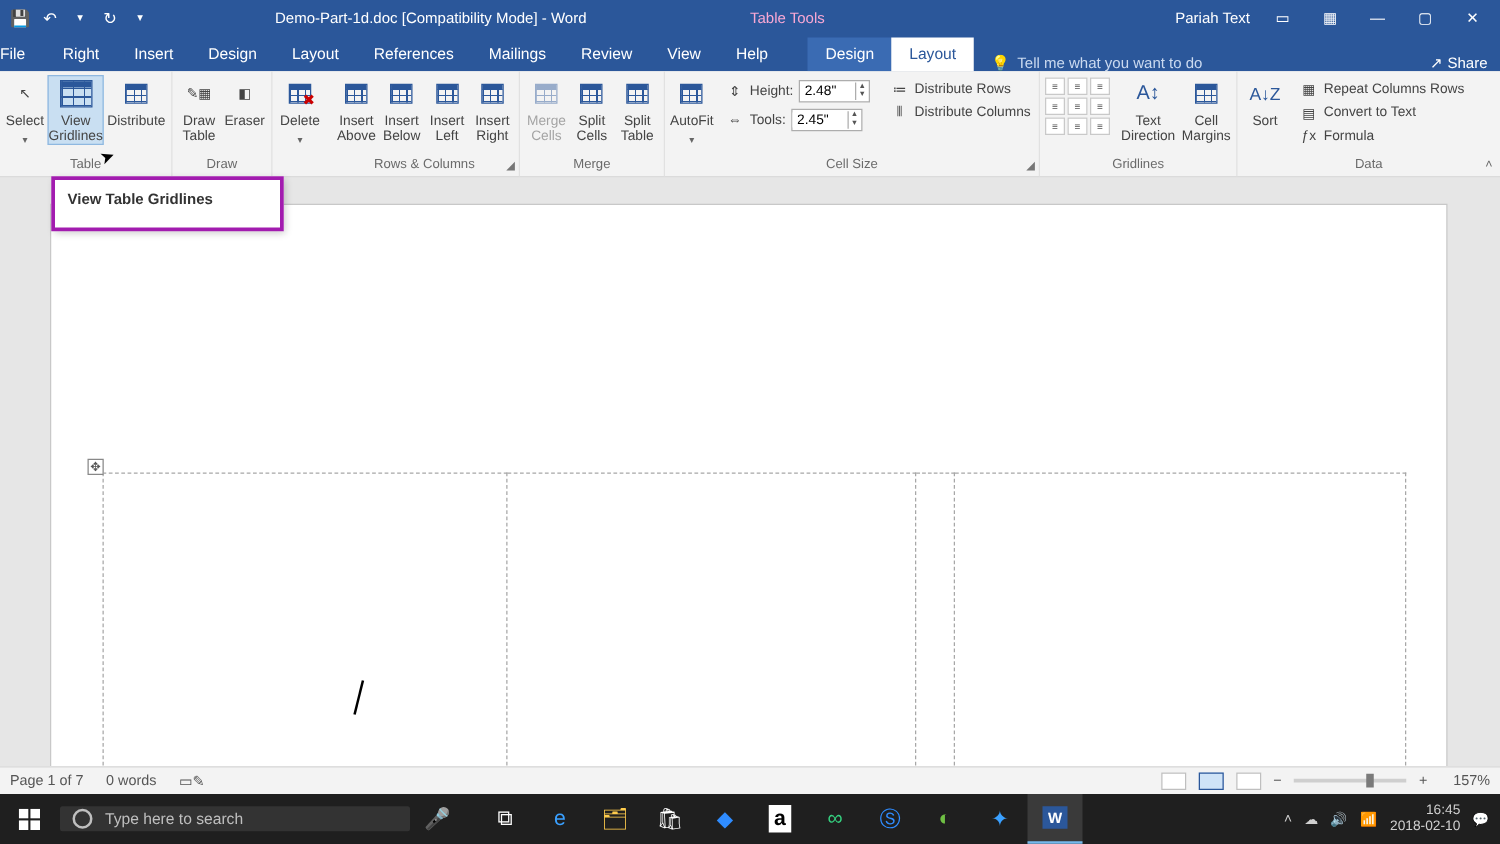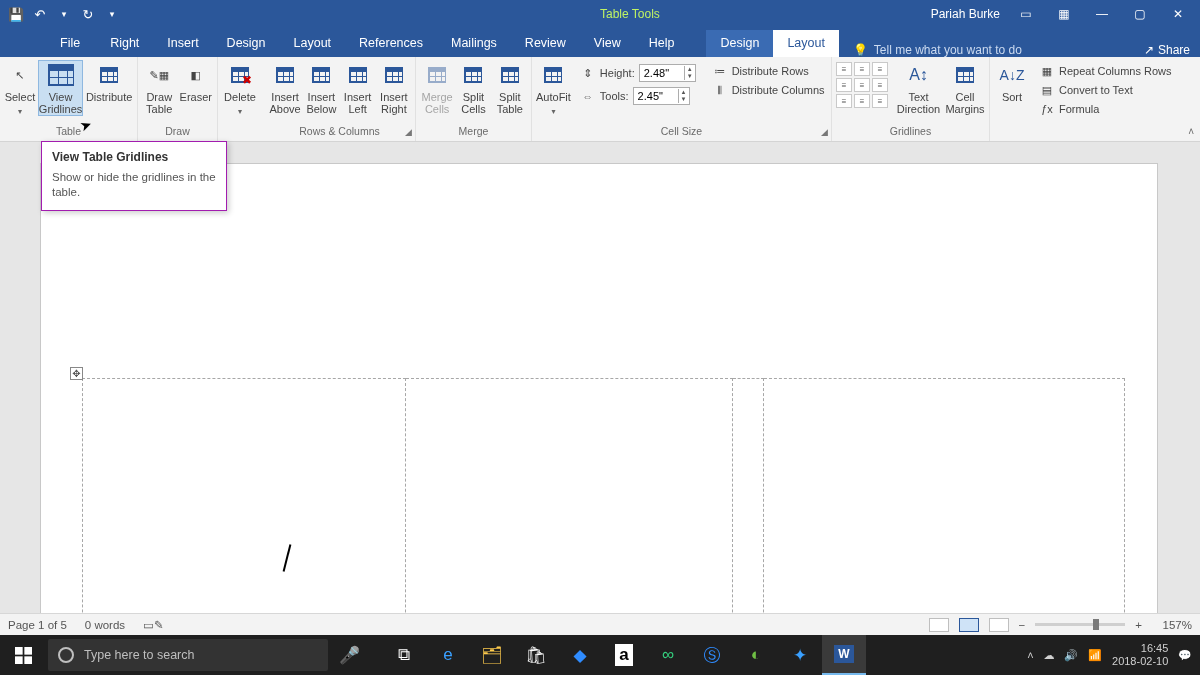--- a/index.html
+++ b/index.html
@@ -3,29 +3,29 @@
 <meta charset="utf-8">
 <style>
 * { margin: 0; padding: 0; box-sizing: border-box; font-family: "Segoe UI", Tahoma, sans-serif; }
 html, body { width: 1200px; height: 675px; overflow: hidden; background: #e6e6e6; }
 
 
 .titlebar { height: 28px; background: #2b579a; display: flex; align-items: center; color: #fff; font-size: 12px; position: relative; }
 .qat { display: flex; align-items: center; gap: 8px; padding-left: 8px; }
 .qat .qicon { width: 16px; height: 16px; display: flex; align-items: center; justify-content: center; font-size: 13px; color: #fff; }
 .title-center { position: absolute; left: 220px; }
-.title-tools { position: absolute; left: 600px; color: #bef264; }
+.title-tools { position: absolute; left: 600px; color: #f9a8d4; }
 .title-right { margin-left: auto; display: flex; align-items: center; gap: 6px; padding-right: 6px; }
 .title-right .user { font-size: 12px; padding-right: 4px; }
 .winbtn { width: 32px; height: 22px; display: flex; align-items: center; justify-content: center; font-size: 12px; }
 
 
 .tabs { height: 29px; background: #2b579a; display: flex; align-items: flex-end; color: #fff; font-size: 12.5px; position: relative; }
 .tab { padding: 6px 14px 7px; cursor: default; }
-.tab.file { padding-left: 12px; padding-right: 16px; margin-left: 48px; }
+.tab.file { padding-left: 0; padding-right: 16px; }
 .tab.active { background: #fff; color: #2b579a; }
 .tab.contextual { background: #3a6bb3; }
 .tellme { display: flex; align-items: center; gap: 6px; color: #cbdaf0; padding-left: 14px; font-size: 12px; }
 .tellme .bulb { font-size: 12px; }
 .sharebox { margin-left: auto; margin-right: 10px; color: #fff; font-size: 12px; display: flex; align-items: center; gap: 4px; }
 
 
 .ribbon { height: 85px; background: #f3f3f3; border-bottom: 1px solid #d4d4d4; display: flex; font-size: 11px; color: #444; position: relative; }
 .group { display: flex; flex-direction: column; border-right: 1px solid #e1e1e1; padding-bottom: 2px; }
 .group-body { flex: 1; display: flex; align-items: flex-start; padding: 3px 4px 0; gap: 2px; }
@@ -56,21 +56,21 @@
   repeating-linear-gradient(90deg,#2b579a 0 1px,transparent 1px 9px),
   repeating-linear-gradient(0deg,#2b579a 0 1px,transparent 1px 7px);
   border:1px solid #2b579a; }
 .tablesmall { width:18px; height:16px; border:1px solid #2b579a;
   background:
    linear-gradient(#2b579a,#2b579a) top/100% 4px no-repeat,
    repeating-linear-gradient(90deg,#2b579a 0 1px,transparent 1px 6px),
    repeating-linear-gradient(0deg,#2b579a 0 1px,transparent 1px 5px); }
 
 
-.tooltip { position: absolute; left: 41px; top: 141px; width: 186px; background: #fff; border: 1px solid #a21caf; box-shadow: 2px 2px 6px rgba(0,0,0,.2); padding: 8px 10px 10px; z-index: 50; }
+.tooltip { position: absolute; left: 41px; top: 141px; width: 186px; background: #fff; border: 3px solid #a21caf; box-shadow: 2px 2px 6px rgba(0,0,0,.2); padding: 8px 10px 10px; z-index: 50; }
 .tooltip .tt-title { font-weight: 600; font-size: 12px; color: #333; margin-bottom: 6px; }
 .tooltip .tt-body { font-size: 11.5px; color: #555; line-height: 15px; }
 .cursor-arrow { position:absolute; left:80px; top:117px; font-size:14px; color:#000; z-index:60; transform:rotate(-20deg); }
 
 
 .docarea { position: relative; background: #e6e6e6; height: 471px; }
 .page { position: absolute; left: 41px; top: 22px; width: 1116px; height: 449px; background: #fff; box-shadow: 0 0 0 1px #c8c8c8; }
 .tblmove { position:absolute; left:70px; top:225px; width:13px; height:13px; border:1px solid #888; background:#fff; display:flex; align-items:center; justify-content:center; font-size:10px; color:#555; z-index:5;}
 .tblgridlines { position:absolute; left:82px; top:236px; width:1043px; }
 .tblrow { display:flex; }
@@ -84,42 +84,43 @@
 .statusbar .right { margin-left:auto; display:flex; align-items:center; gap:10px; }
 .viewbtn { width:20px; height:14px; border:1px solid #bfbfbf; background:#fff; display:inline-block; }
 .viewbtn.active{ background:#cfe3f7; border-color:#2b579a;}
 .zoomslider { width:90px; height:3px; background:#cfcfcf; position:relative; }
 .zoomslider::after{content:"";position:absolute; left:58px; top:-4px; width:6px; height:11px; background:#7a7a7a;}
 .zoomval { width:40px; text-align:right; }
 
 
 .taskbar { position:fixed; left:0; right:0; bottom:0; height:40px; background:#1f1f1f; display:flex; align-items:center; color:#fff; font-size:12.5px; }
 .taskbar .start { width:46px; height:40px; display:flex; align-items:center; justify-content:center; }
-.taskbar .search { display:flex; align-items:center; background:#333; height:32px; margin:4px 0 4px 2px; border-radius:2px; width:280px; padding:0 10px; gap:10px; color:#bfbfbf; }
+.taskbar .search { display:flex; align-items:center; background:#333; height:20px; margin:4px 0 4px 2px; border-radius:2px; width:280px; padding:0 10px; gap:10px; color:#bfbfbf; }
 .taskbar .search .circ{ width:16px;height:16px;border:2px solid #bfbfbf;border-radius:50%; }
 .taskbar .icons { display:flex; align-items:center; height:40px; margin-left:10px; gap: 0; }
 .taskbar .tbicon { width:44px; height:40px; display:flex; align-items:center; justify-content:center; font-size:17px; }
 .taskbar .tbicon.active { background:#3a3a3a; border-bottom:2px solid #76b9ed; }
 .taskbar .tray { margin-left:auto; display:flex; align-items:center; gap:10px; padding-right:8px; color:#d0d0d0; font-size:11px; }
 .taskbar .clock { text-align:right; line-height:13px; }
 </style>
 </head>
 <body>
 
 <div class="titlebar">
   <div class="qat">
     <span class="qicon">💾</span>
     <span class="qicon">↶</span>
     <span class="qicon" style="font-size:9px">▾</span>
     <span class="qicon">↻</span>
     <span class="qicon" style="font-size:9px">▾</span>
   </div>
+  <div class="title-center">Demo-Part-1d.doc  [Compatibility Mode]  -  Word</div>
   <div class="title-tools">Table Tools</div>
   <div class="title-right">
-    <span class="user">Pariah Burke</span>
+    <span class="user">Pariah Text</span>
     <span class="winbtn">▭</span>
     <span class="winbtn">▦</span>
     <span class="winbtn">—</span>
     <span class="winbtn">▢</span>
     <span class="winbtn">✕</span>
   </div>
 </div>
 
 <div class="tabs">
   <div class="tab file">File</div>
@@ -352,48 +353,48 @@
         <div class="smallrow">
           <span class="ic">▤</span>
           <span>Convert to Text</span>
         </div>
         <div class="smallrow">
           <span class="ic">ƒx</span>
           <span>Formula</span>
         </div>
       </div>
     </div>
+    <div class="group-label">Data</div>
   </div>
 
   <span class="collapse-caret">˄</span>
 </div>
 
 <div class="tooltip">
   <div class="tt-title">View Table Gridlines</div>
-  <div class="tt-body">Show or hide the gridlines in the table.</div>
 </div>
 <div class="cursor-arrow">➤</div>
 
 <div class="docarea">
   <div class="page">
     <div class="insert-caret"></div>
   </div>
   <div class="tblmove">✥</div>
   <div class="tblgridlines">
     <div class="tblrow" id="tbl-row">
         <div class="tblcell" style="width: 324px;"></div>
         <div class="tblcell" style="width: 327px;"></div>
         <div class="tblcell" style="width: 31px;"></div>
         <div class="tblcell" style="width: 361px;"></div>
       </div>
   </div>
 </div>
 
 <div class="statusbar">
-  <span class="sp">Page 1 of 5</span>
+  <span class="sp">Page 1 of 7</span>
   <span class="sp">0 words</span>
   <span class="sp">▭✎</span>
   <div class="right">
     <span class="viewbtn"></span>
     <span class="viewbtn active"></span>
     <span class="viewbtn"></span>
     <span>−</span>
     <span class="zoomslider"></span>
     <span>+</span>
     <span class="zoomval">157%</span>

